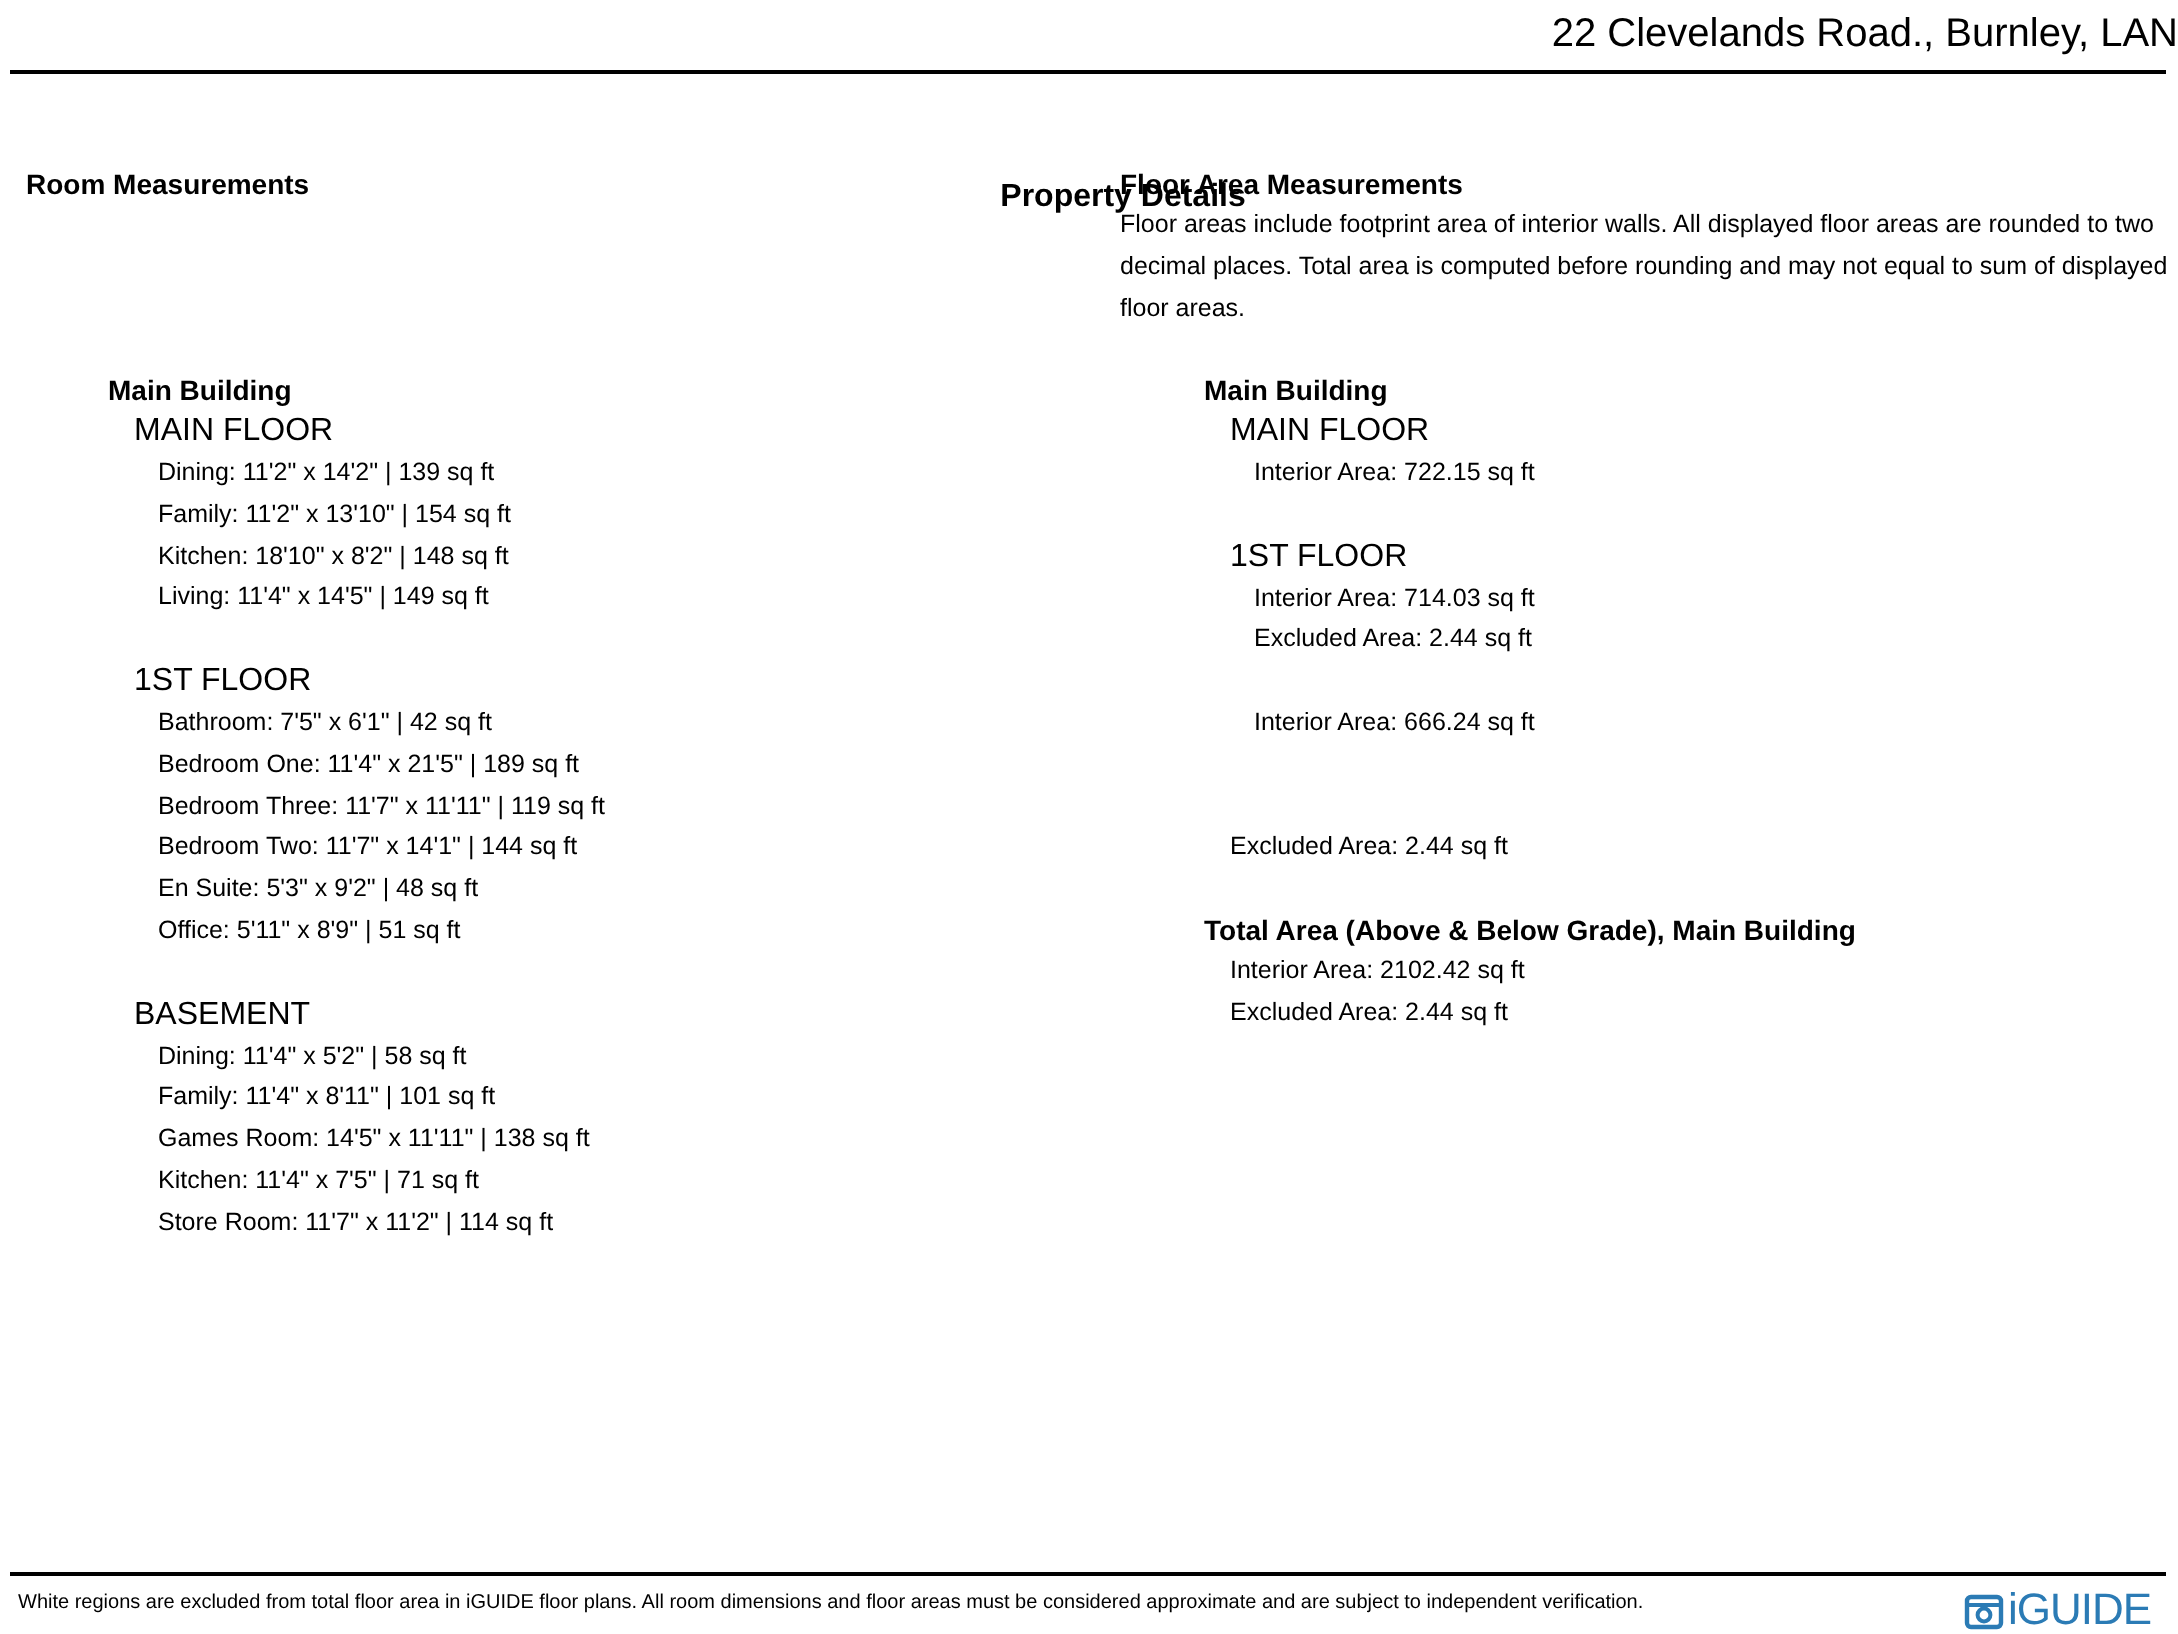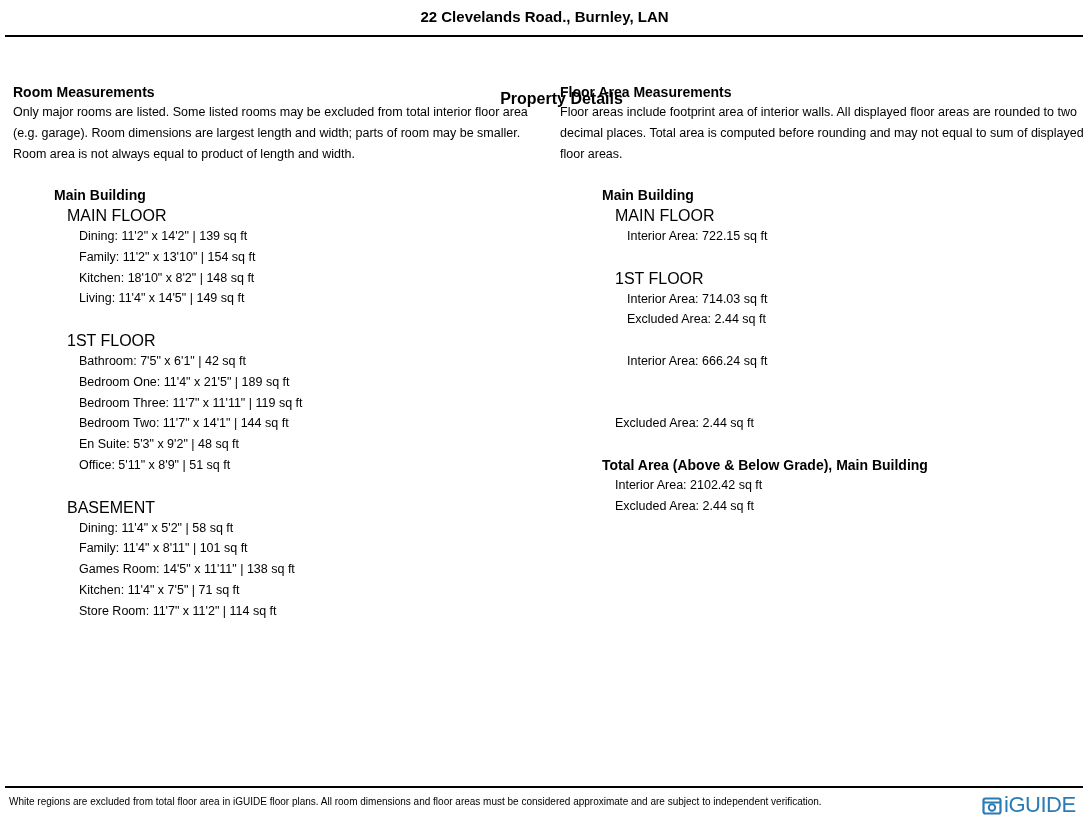--- a/index.html
+++ b/index.html
@@ -1,22 +1,22 @@
 <!DOCTYPE html>
 <html><head>
   <meta charset="utf-8">
   <style>
     html, body { margin: 0; padding: 0; background: #ffffff; }
     body {
       width: 1089px; height: 817px; position: relative; overflow: hidden;
       font-family: "Liberation Sans", sans-serif; color: #000;
     }
     .title {
-      position: absolute; left: 0; top: 3px; width: 1089px; text-align: center;
-      font-size: 15px; font-weight: bold; line-height: 28px;
+      position: absolute; left: 0; top: 3px; width: 1089px; text-align: right;
+      font-size: 20px; font-weight: normal; line-height: 28px;
     }
     .title-rule {
       position: absolute; left: 5px; top: 35px; width: 1078px; height: 2px; background: #000;
     }
     .subtitle {
       position: absolute; left: 17px; top: 41px; width: 1089px; text-align: center;
       font-size: 16px; font-weight: bold; line-height: 20px; margin-top: 48px;
     }
     .col { position: absolute; top: 82px; }
     .col.left { left: 13px; width: 530px; }
@@ -45,21 +45,20 @@
   </style>
 </head>
 <body>
 
 <div class="title">22 Clevelands Road., Burnley, LAN</div>
 <div class="title-rule"></div>
 <div class="subtitle">Property Details</div>
 
 <div class="col left">
   <div class="sec-head">Room Measurements</div>
-  <div class="sec-desc">Only major rooms are listed. Some listed rooms may be excluded from total interior floor area (e.g. garage). Room dimensions are largest length and width; parts of room may be smaller. Room area is not always equal to product of length and width.</div>
 </div>
 
 <div class="col right">
   <div class="sec-head">Floor Area Measurements</div>
   <div class="sec-desc">Floor areas include footprint area of interior walls. All displayed floor areas are rounded to two decimal places. Total area is computed before rounding and may not equal to sum of displayed floor areas.</div>
 </div>
 
 <div class="rooms">
   <div class="bldg">Main Building</div>
 

